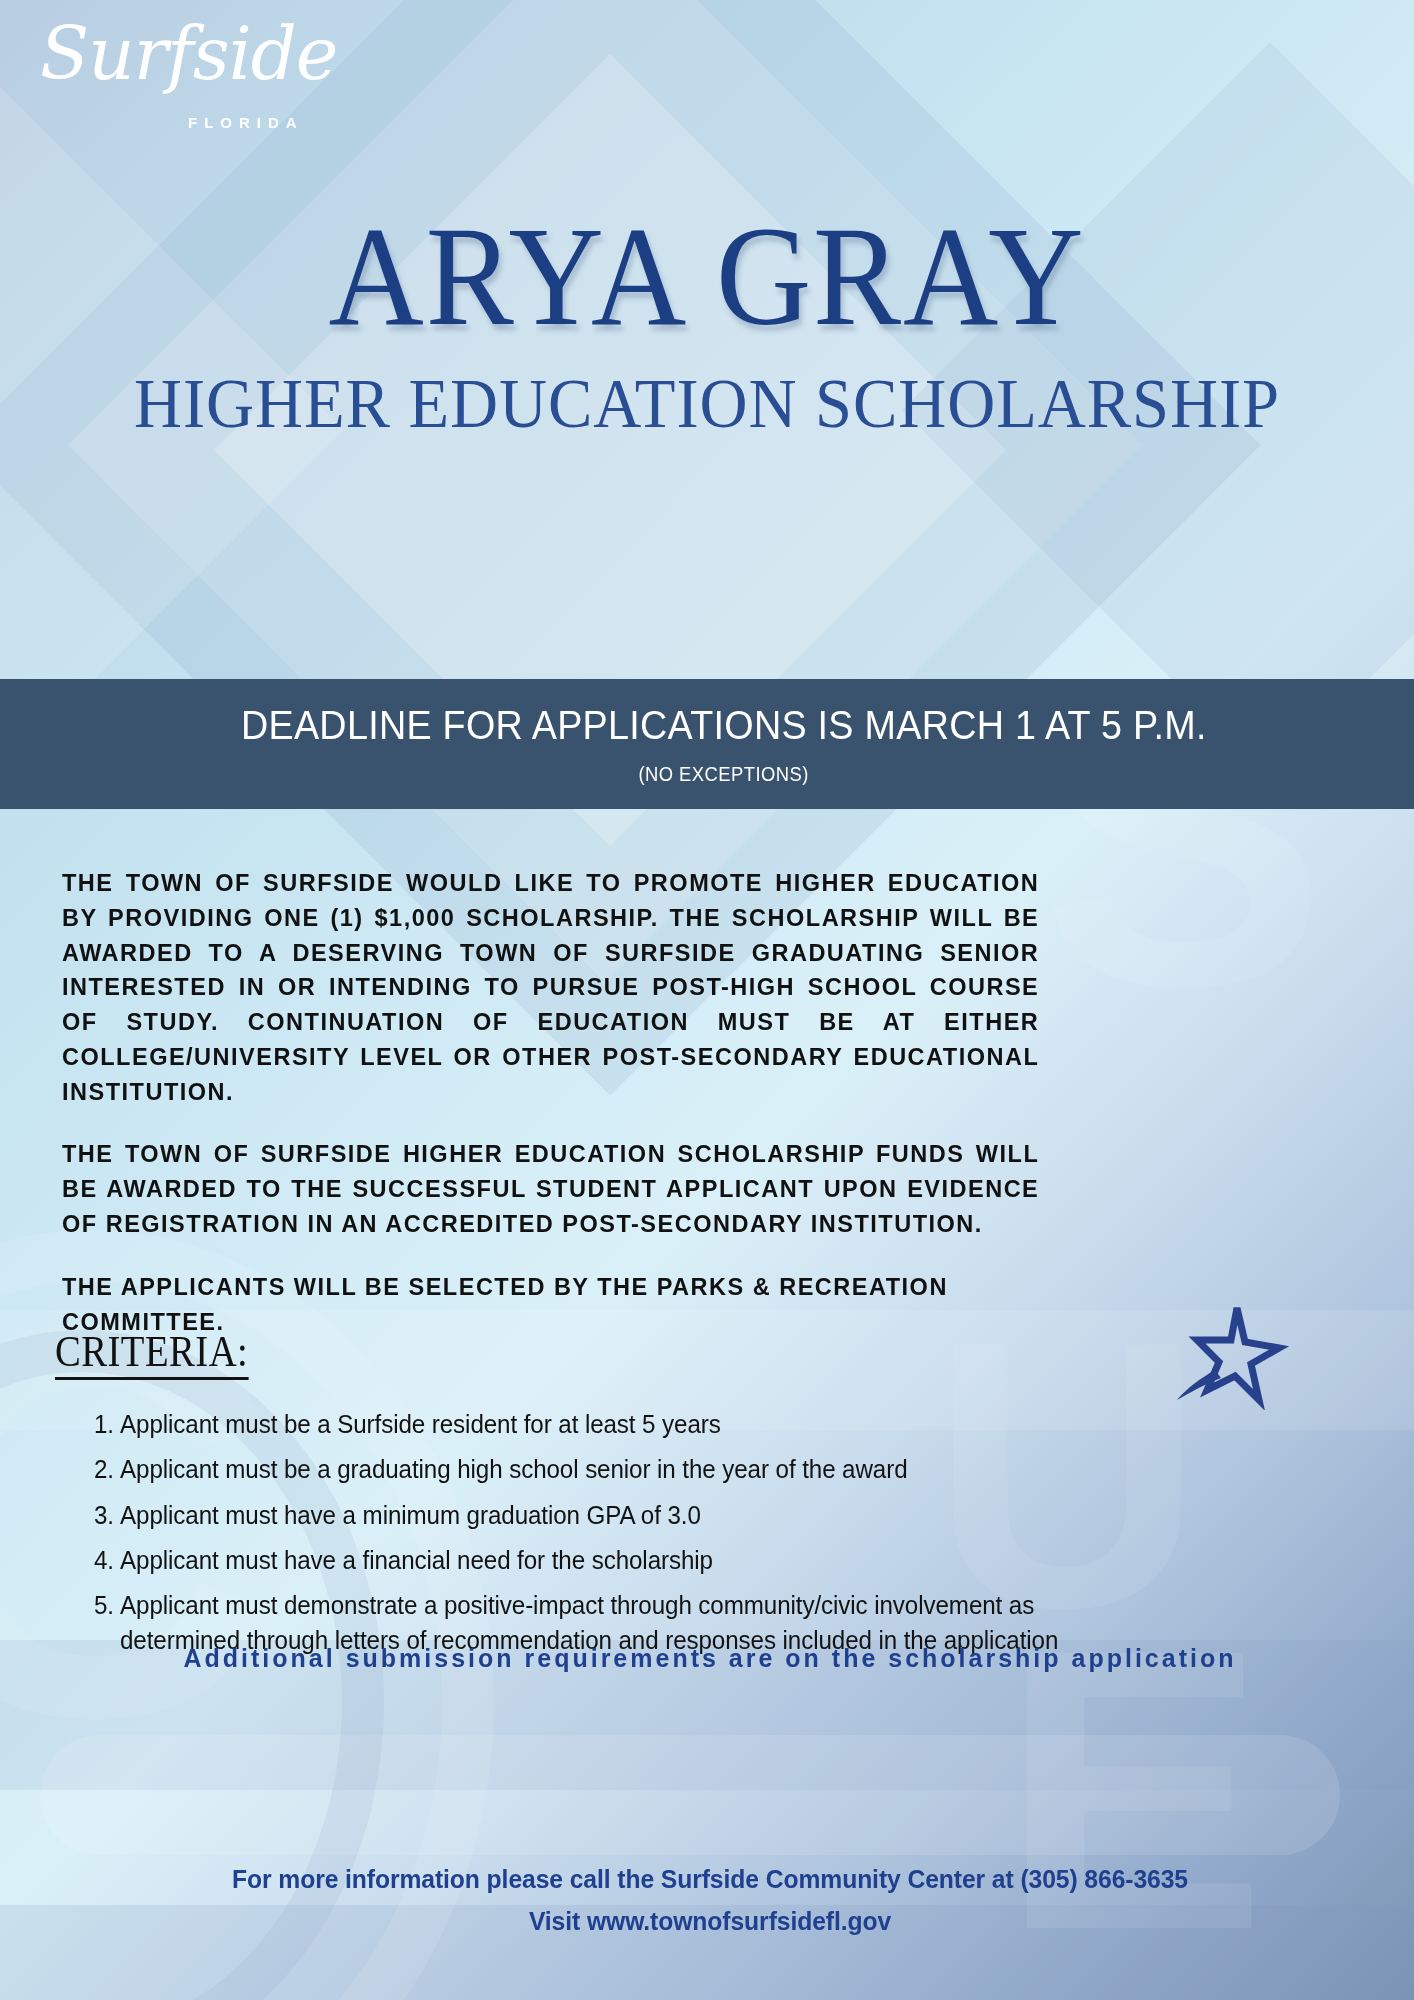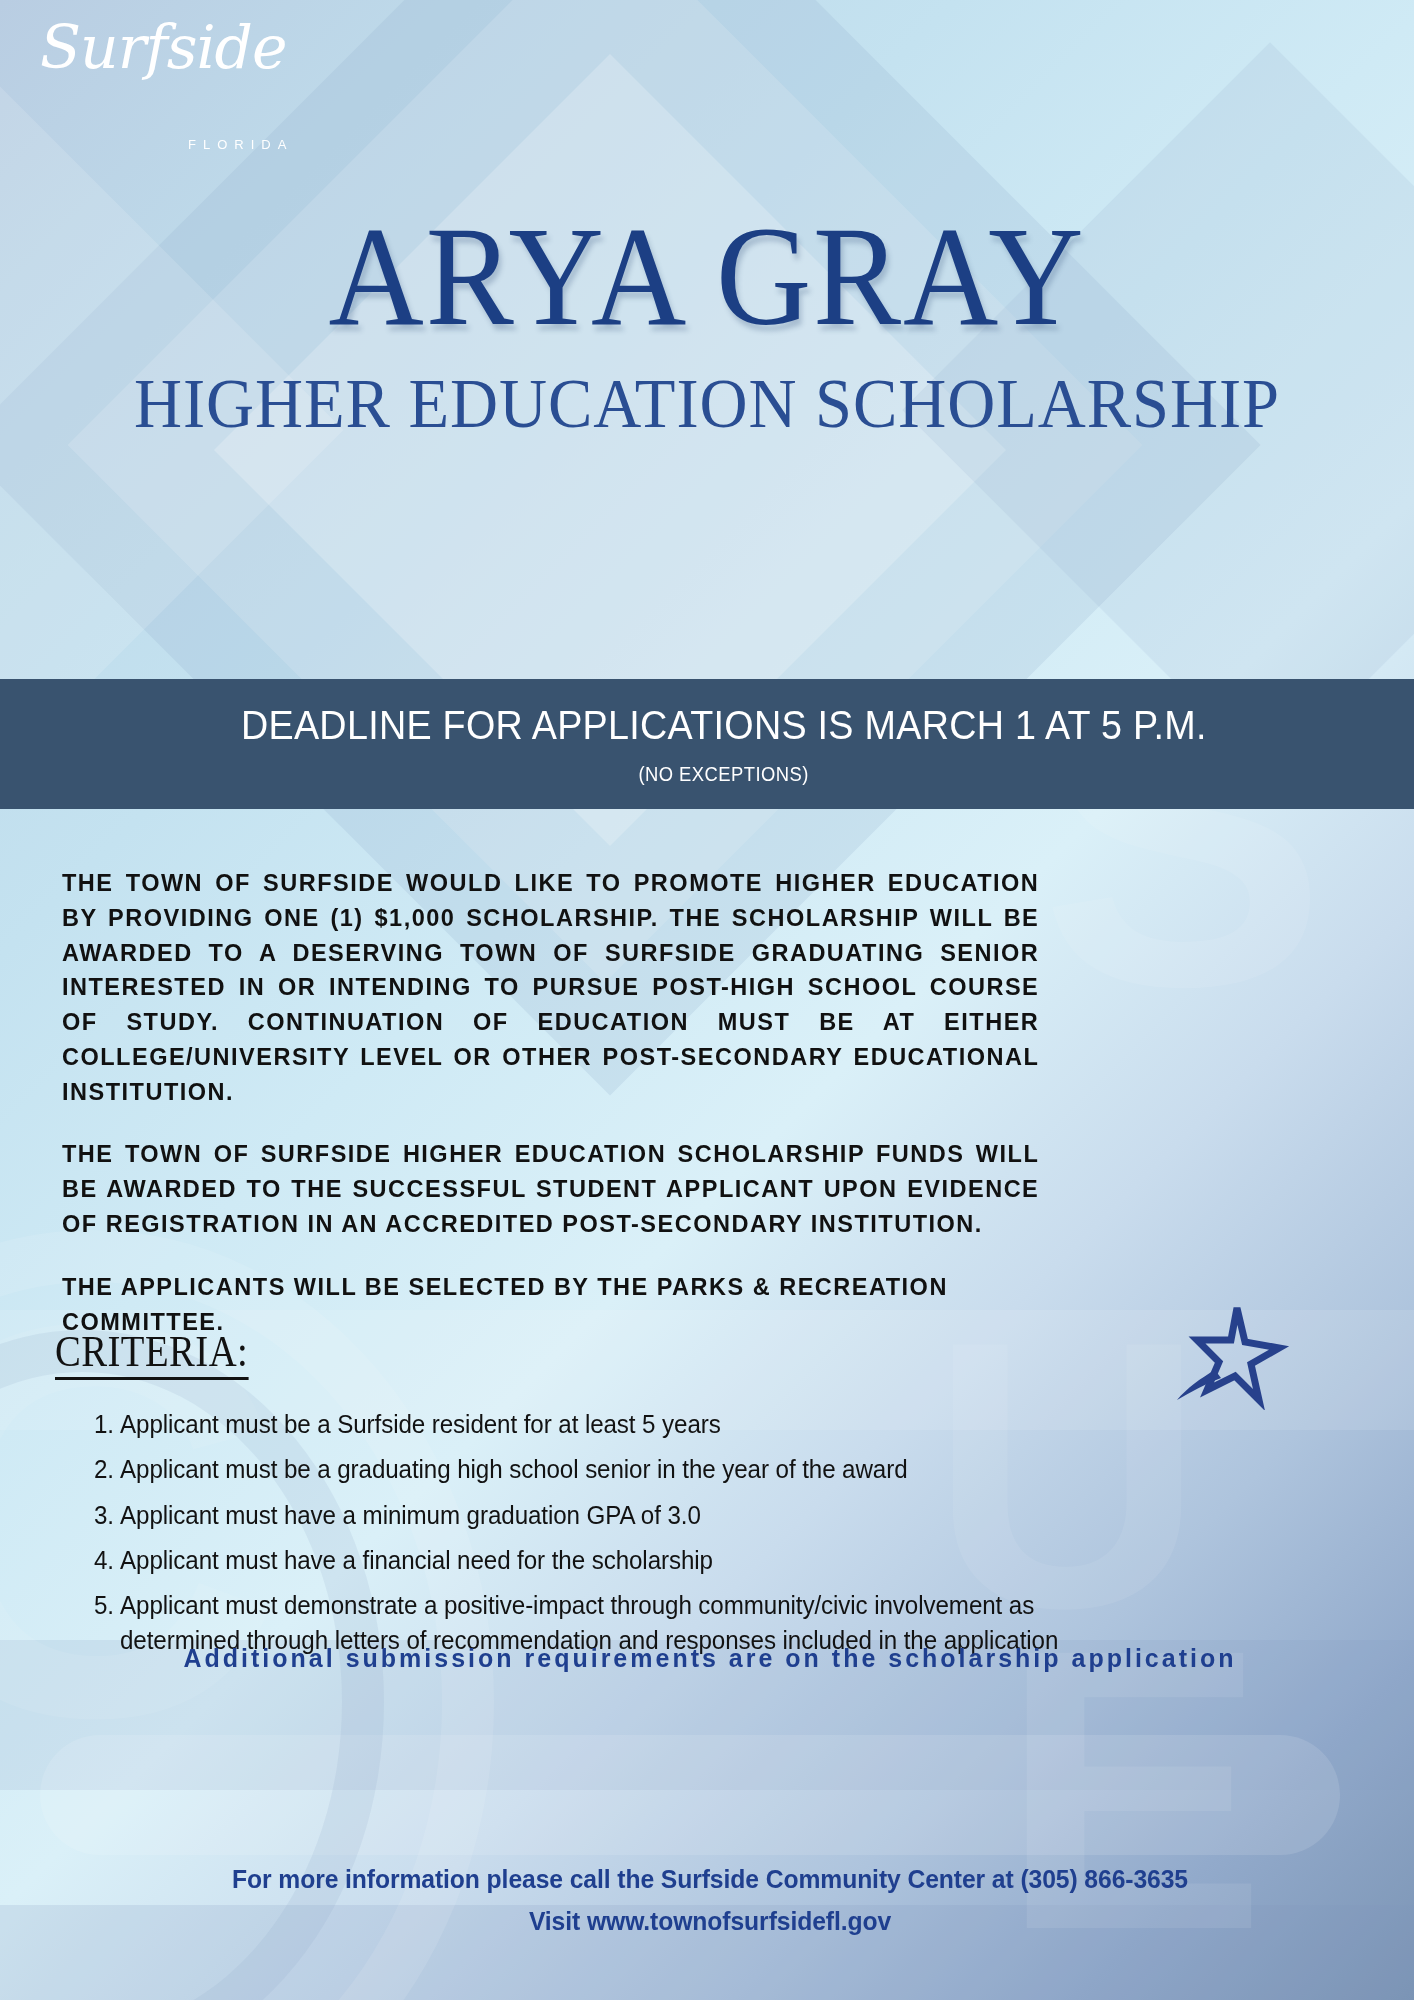--- a/index.html
+++ b/index.html
@@ -75,37 +75,36 @@
     top: 18px;
     width: 300px;
     height: 120px;
   }
   .logo-script {
     position: absolute;
     left: 0;
     top: -6px;
     font-family: "DejaVu Serif", serif;
     font-style: italic;
-    font-size: 60px;
+    font-size: 72px;
     color: #ffffff;
     letter-spacing: -1px;
     white-space: nowrap;
     text-align: right;
   }
   .logo-sub {
     position: absolute;
     left: 148px;
     top: 96px;
     font-family: "Liberation Sans", sans-serif;
-    font-size: 13px;
-    font-weight: normal;
+    font-size: 15px;
+    font-weight: bold;
     letter-spacing: 7px;
     color: #ffffff;
     white-space: nowrap;
-    margin-top: 23px;
   }
 
   
   .headline-wrap {
     position: absolute;
     left: 0;
     right: 0;
     top: 205px;
     text-align: center;
   }

